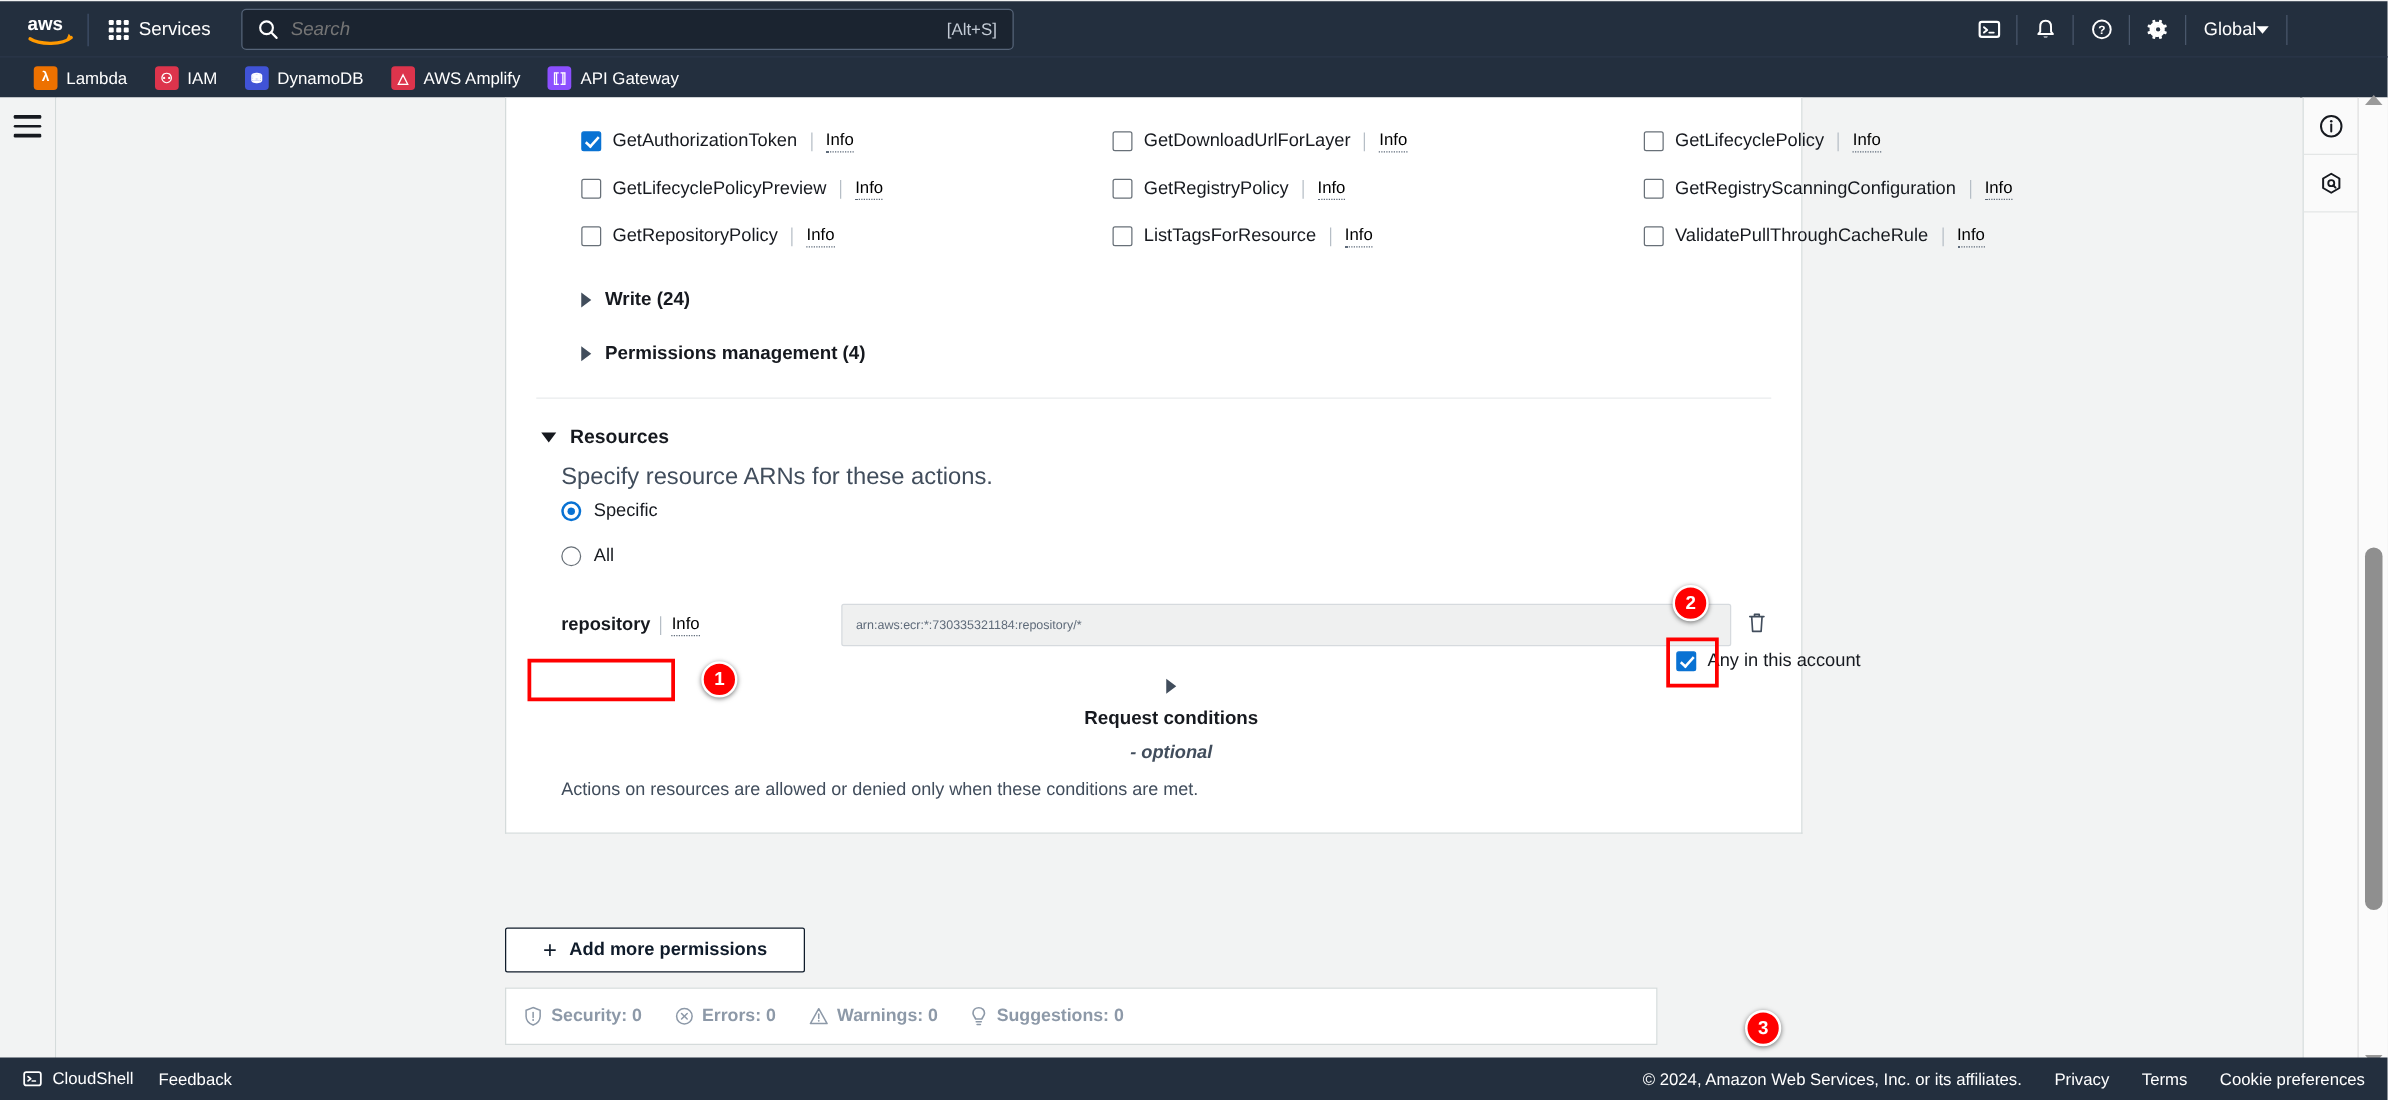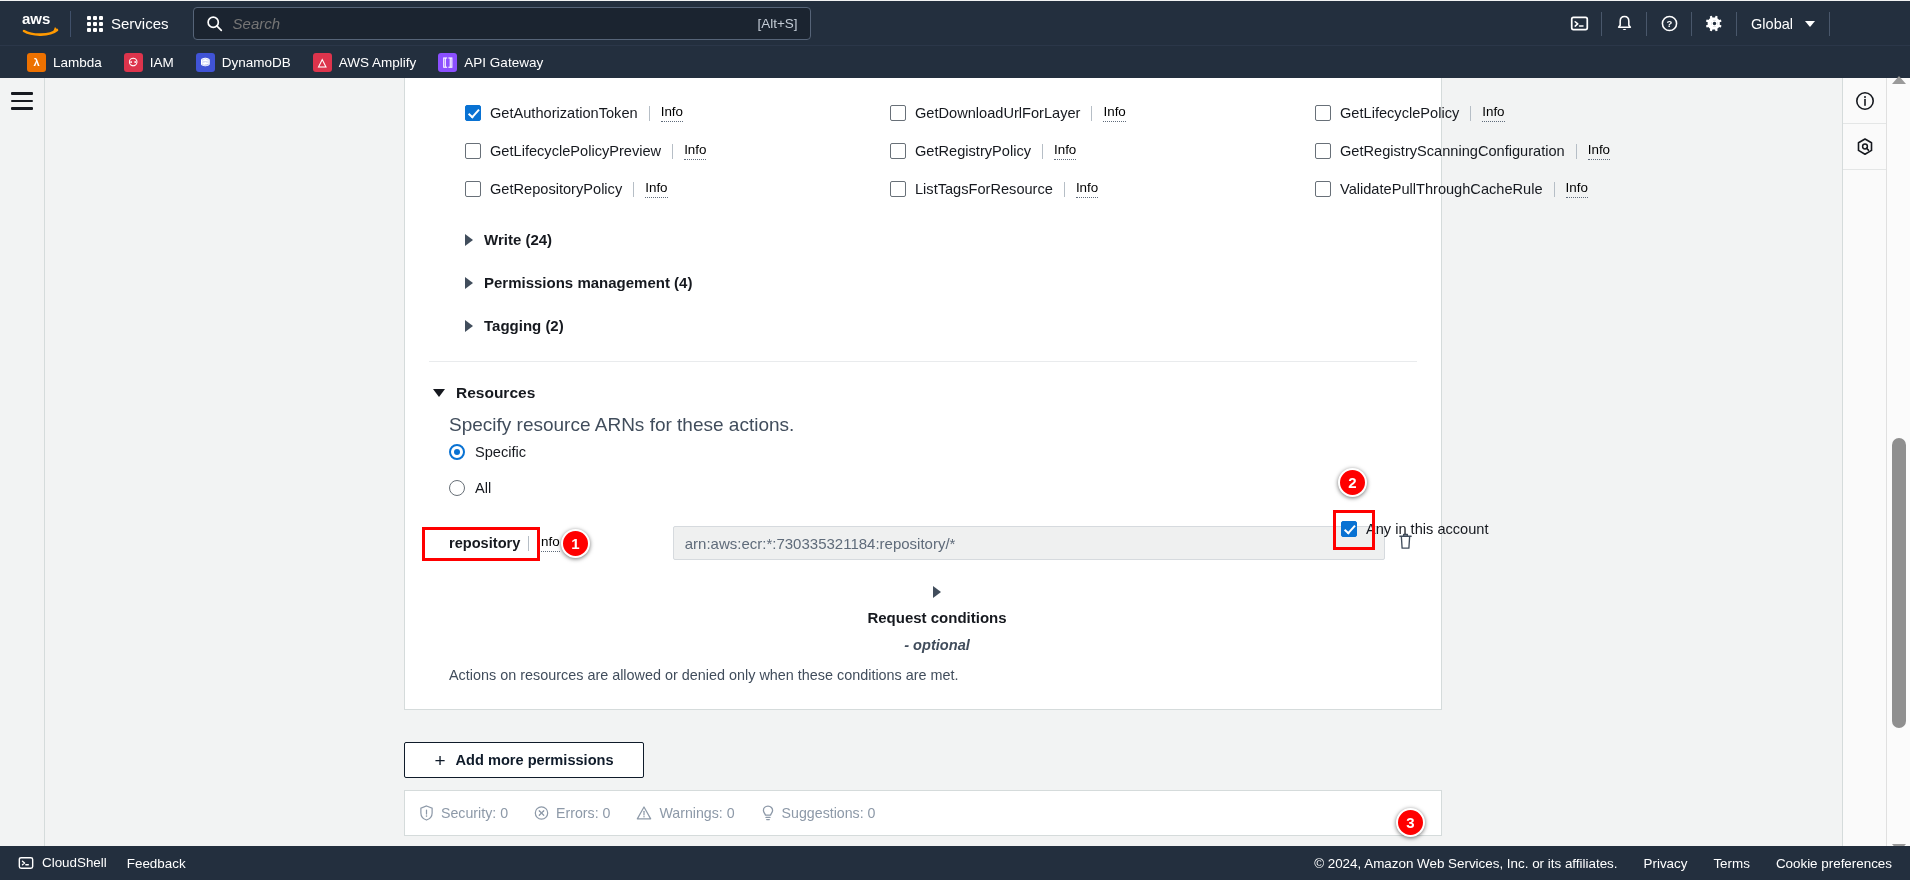--- a/index.html
+++ b/index.html
@@ -39,21 +39,21 @@
     font-family: "Liberation Sans", sans-serif;
   }
   .searchbox .skbd { color: #c3cbd5; font-size: 13.5px; font-style: normal; }
   .nav-right { margin-left: auto; display: flex; align-items: center; height: 45px; }
   .nav-icon {
     width: 44px; height: 45px; display: flex; align-items: center;
     justify-content: center; cursor: pointer; color: #fff;
   }
   .nav-vdiv { width: 1px; height: 24px; background: #49576b; }
   .global-btn {
-    display: flex; align-items: center; gap: 12px; color: #fff;
+    display: flex; align-items: center; gap: 0; color: #fff;
     font-size: 14.5px; padding: 0 14px; height: 45px; cursor: pointer;
   }
   .caret-dn {
     width: 0; height: 0; border-left: 5px solid transparent;
     border-right: 5px solid transparent; border-top: 6px solid #fff;
   }
 
   
   .favbar {
     position: absolute; top: 45px; left: 0; width: 1910px; height: 33px;
@@ -180,43 +180,43 @@
   .radio.on::after {
     content: ''; position: absolute; left: 3px; top: 3px; width: 6px;
     height: 6px; border-radius: 50%; background: #0972d3;
   }
 
   .arnrow { display: flex; align-items: center; padding: 22px 0 0 44px; }
   .arnlabel { font-size: 14.6px; font-weight: bold; color: #16191f; }
   .arninput {
     width: 712px; height: 34px; background: #eff0f0; border: 1px solid #d6dade;
     border-radius: 2px; display: flex; align-items: center; padding: 0 11px;
-    color: #5f6b7a; font-size: 15px; margin-left: 113px;
+    color: #5f6b7a; font-size: 10px; margin-left: 113px;
   }
   .trash { margin-left: 12px; cursor: pointer; color: #414d5c; }
 
   .reqrow {
     display: flex; align-items: center; gap: 11px; padding: 26px 0 0 28px;
     font-size: 15px; font-weight: bold; color: #16191f; cursor: pointer; flex-direction: column;
   }
   .reqopt { font-weight: bold; font-style: italic; color: #414d5c; font-size: 14.6px; }
   .reqsub { padding: 14px 0 26px 44px; font-size: 14.4px; color: #414d5c; }
 
   .addbtn {
     position: absolute; left: 359px; top: 664px; width: 240px; height: 36px;
     background: #fff; border: 1px solid #0f1b2a; border-radius: 2px;
     display: flex; align-items: center; justify-content: center; gap: 10px;
     font-size: 14.6px; font-weight: bold; color: #0f1b2a; cursor: pointer;
   }
   .plus { font-size: 19px; font-weight: normal; line-height: 1; }
 
   .statusbar {
-    position: absolute; left: 359px; top: 712px; width: 1038px; height: 46px;
+    position: absolute; left: 359px; top: 712px; width: 922px; height: 46px;
     background: #fff; border: 1px solid #d5dbdb;
-    display: flex; align-items: center; gap: 26px; padding-left: 14px;
+    display: flex; align-items: center; gap: 26px; padding-left: 14px; font-weight: bold;
   }
   .stat { display: flex; align-items: center; gap: 7px; font-size: 14.2px; color: #8d99a8; }
 
   .footbtns {
     position: absolute; left: 359px; top: 770px; width: 1038px; height: 50px;
     display: flex; align-items: center; justify-content: flex-end; gap: 22px;
   }
   .nextbtn {
     background: #ec9d09; border: 1px solid #ec9d09; border-radius: 2px;
     padding: 8px 24px; font-size: 14.6px; font-weight: bold; color: #0f1b2a;
@@ -421,24 +421,20 @@
       </div>
     </div>
 
     <div class="grp">
       <span class="tri-r"></span>
       <span>Write (24)</span>
     </div>
     <div class="grp">
       <span class="tri-r"></span>
       <span>Permissions management (4)</span>
-    </div>
-    <div class="grp">
-      <span class="tri-r"></span>
-      <span>Tagging (2)</span>
     </div>
 
     <div class="hr"></div>
 
     <div class="res-head">
       <span class="tri-d"></span>
       <span>Resources</span>
     </div>
     <div class="res-sub">Specify resource ARNs for these actions.</div>
 

